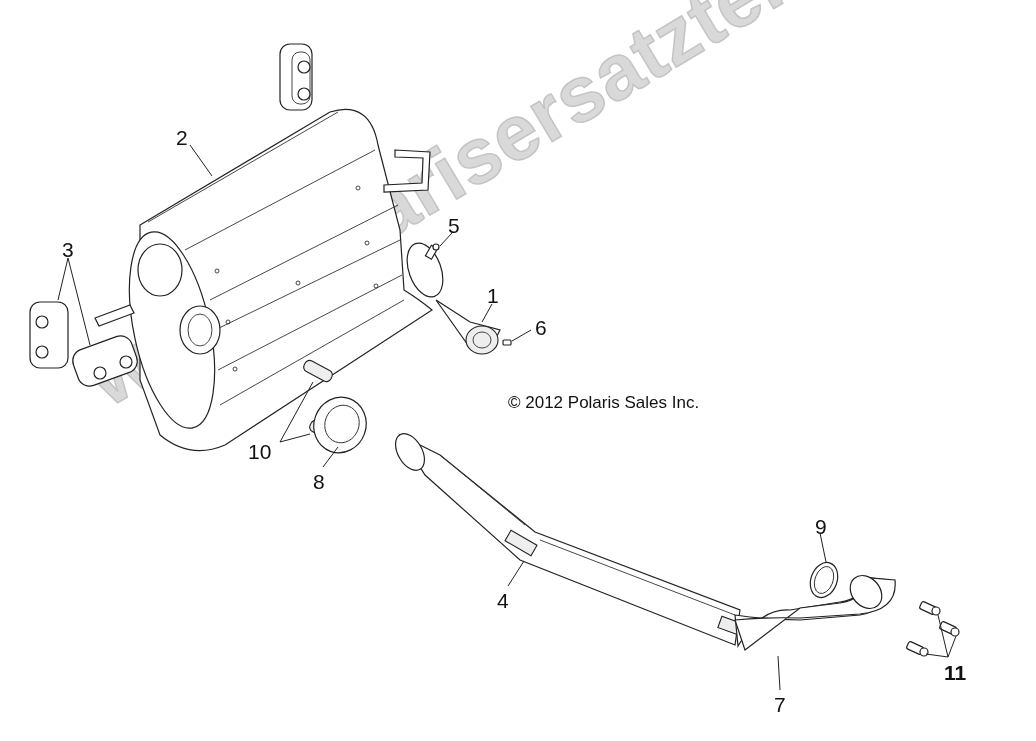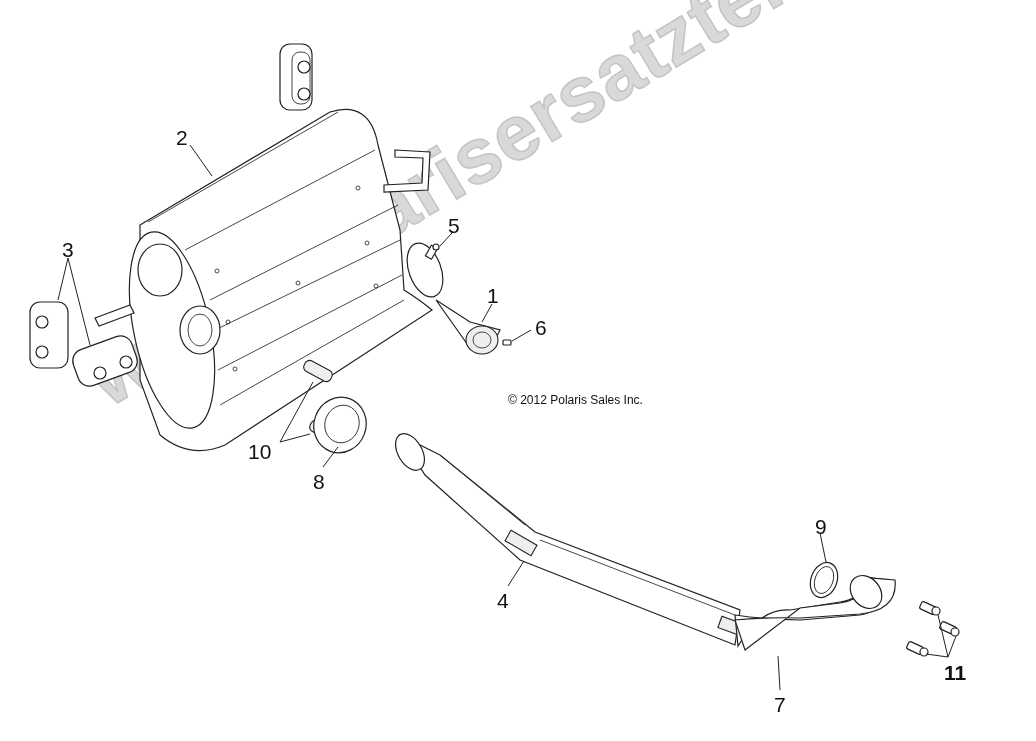--- a/index.html
+++ b/index.html
@@ -1,19 +1,19 @@
 <!DOCTYPE html>
 <html><head>
 <meta charset="utf-8">
 <style>
   html, body { margin: 0; padding: 0; background: #ffffff; }
   body { width: 1036px; height: 741px; position: relative; overflow: hidden; font-family: "Liberation Sans", sans-serif; }
   .canvas { position: absolute; left: 0; top: 0; width: 1036px; height: 741px; }
   .callout { position: absolute; font-family: "Liberation Sans", sans-serif; font-size: 21px; color: #111; line-height: 1; }
-  .copyright { position: absolute; left: 508px; top: 393px; font-size: 12px; color: #111; font-family: "Liberation Sans", sans-serif; white-space: nowrap; }
+  .copyright { position: absolute; left: 508px; top: 393px; font-size: 17px; color: #111; font-family: "Liberation Sans", sans-serif; white-space: nowrap; }
   .watermark { position: absolute; left: 95px; top: 340px; font-family: "Liberation Sans", sans-serif; font-weight: bold; font-size: 78px; color: #d9d9d9; -webkit-text-stroke: 1.5px #c4c4c4; transform: rotate(-31deg); transform-origin: left center; white-space: nowrap; letter-spacing: 1px; pointer-events: none; }
   svg .part { fill: #fff; stroke: #222; stroke-width: 1.2; }
   svg .thin { fill: none; stroke: #333; stroke-width: 0.9; }
   svg .lead { fill: none; stroke: #222; stroke-width: 1; }
   svg .shade { fill: #eee; stroke: #222; stroke-width: 1.1; }
 </style>
 </head>
 <body>
 
 <div class="canvas">

